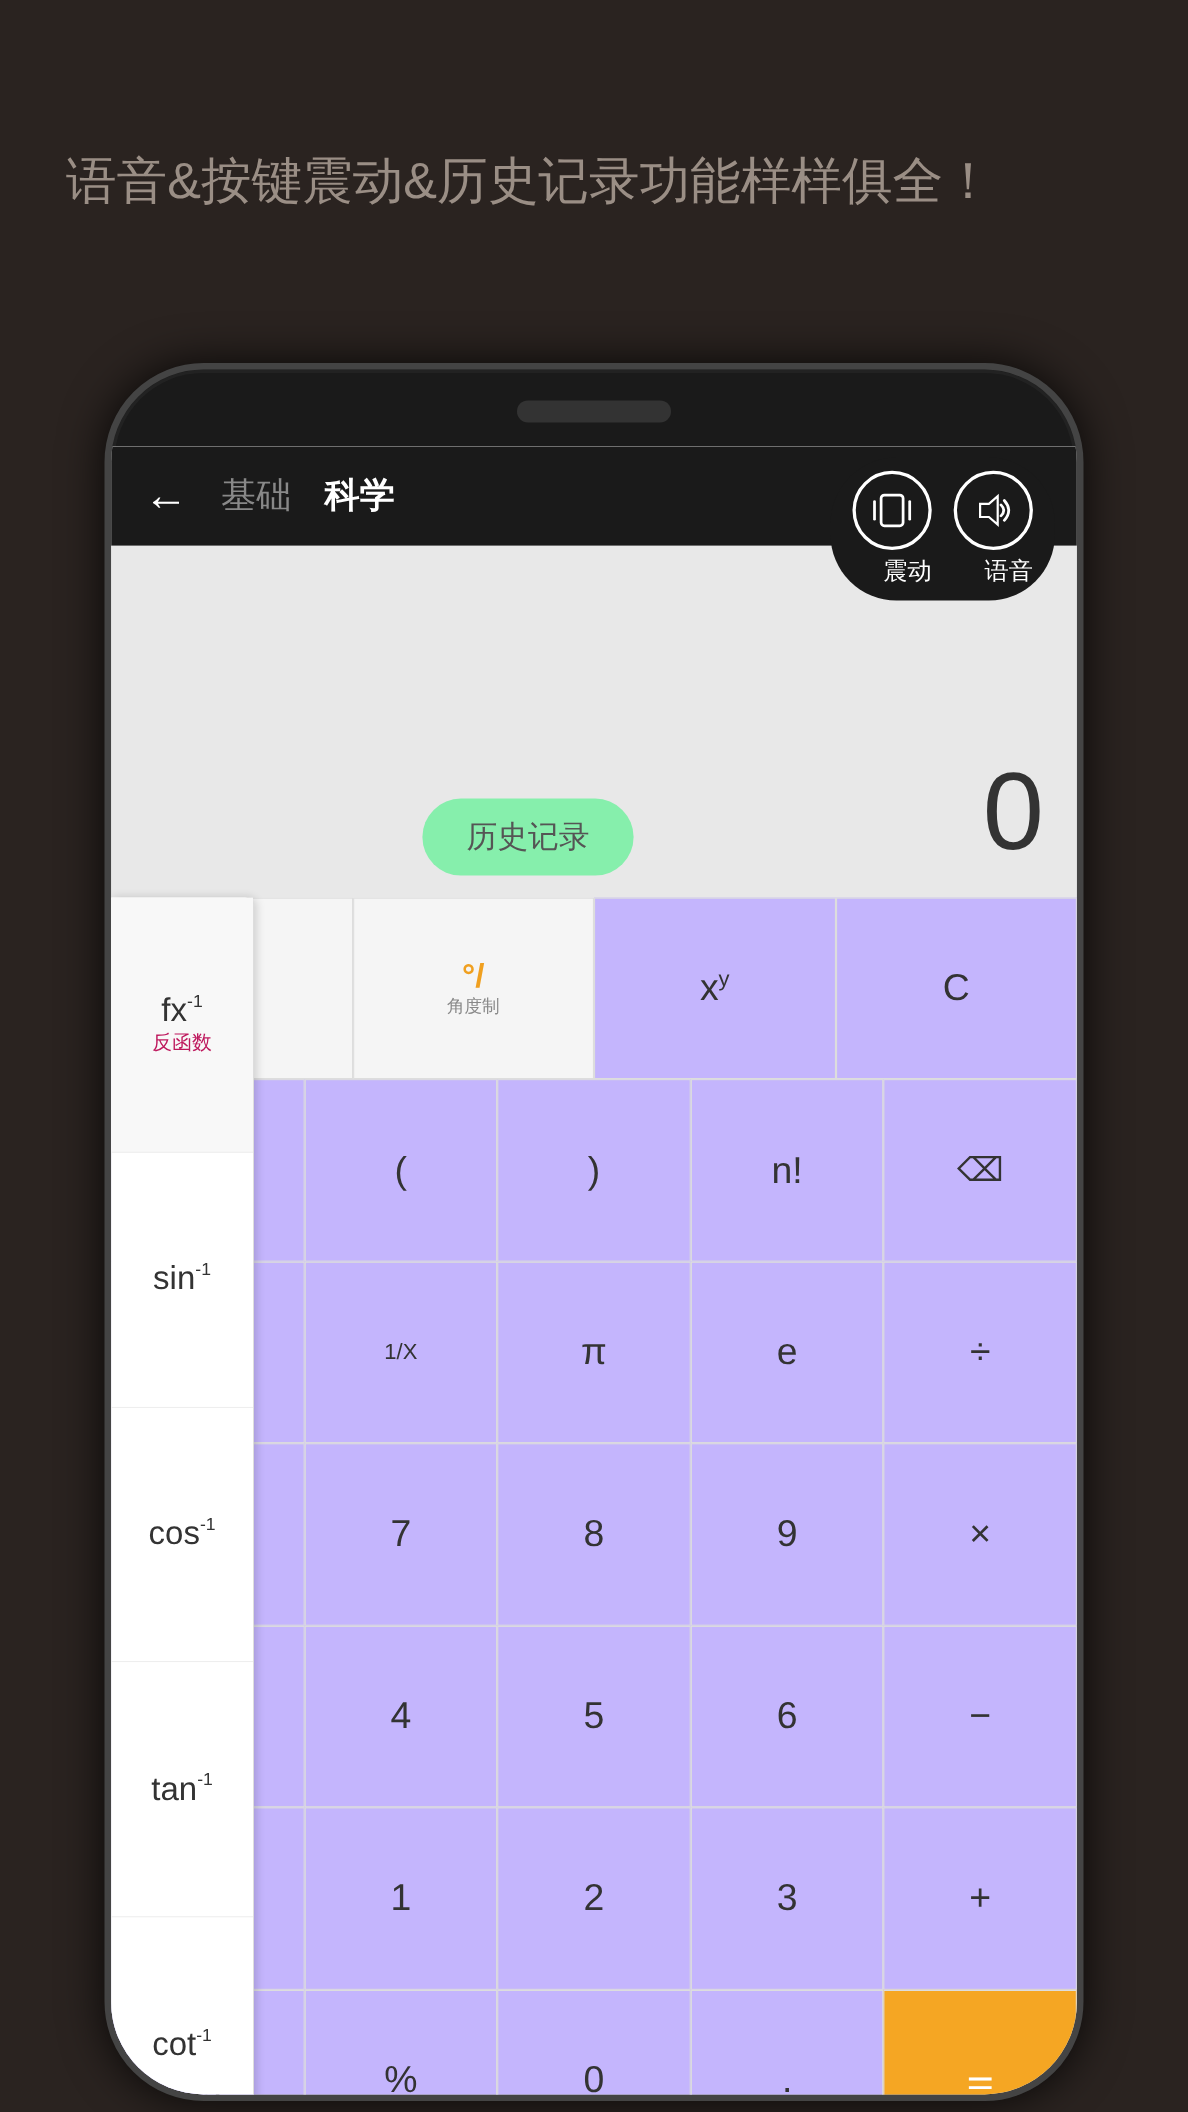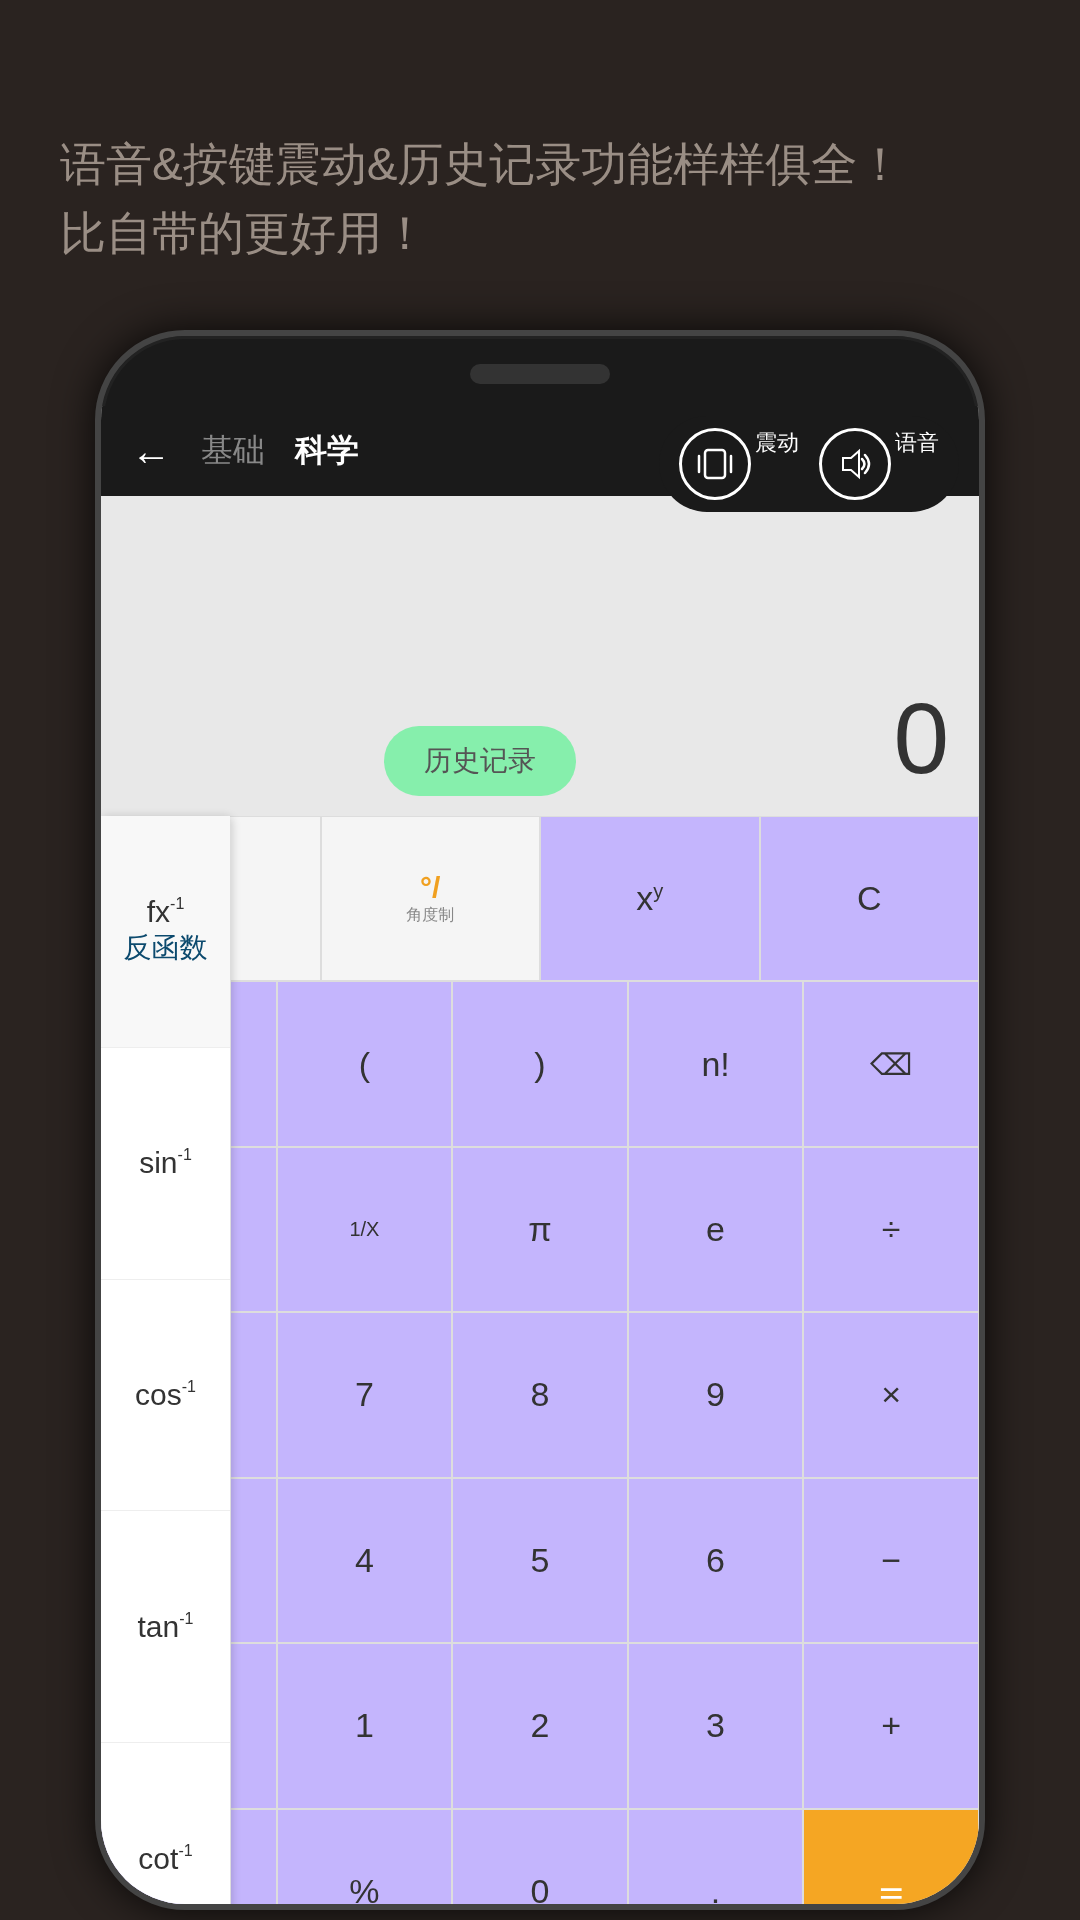--- a/index.html
+++ b/index.html
@@ -112,22 +112,22 @@
       border-radius: 60px;
       padding: 12px 20px;
       display: flex;
       align-items: center;
       gap: 20px;
       z-index: 20;
     }
 
     .settings-icon-wrap {
       display: flex;
-      flex-direction: row;
-      align-items: flex-start;
+      flex-direction: column;
+      align-items: flex-end;
       gap: 4px;
     }
 
     .settings-icon-circle {
       width: 72px;
       height: 72px;
       border: 3px solid white;
       border-radius: 50%;
       display: flex;
       align-items: center;
@@ -203,22 +203,22 @@
     .inv-item:last-child {
       border-bottom: none;
     }
 
     .inv-main {
       font-size: 30px;
       color: #333;
     }
 
     .inv-sub {
-      font-size: 28px;
-      color: #0c4a6e;
+      font-size: 18px;
+      color: #be185d;
     }
 
     .inv-active {
       background: #f8f8f8;
     }
 
     
     .phone-inner {
       display: flex;
       flex-direction: column;
@@ -268,21 +268,20 @@
     .cell-sub {
       font-size: 16px;
       color: #888;
     }
   </style>
 </head>
 <body>
 
 <div class="promo-text">
   <div>语音&amp;按键震动&amp;历史记录功能样样俱全！</div>
-  <div>比自带的更好用！</div>
 </div>
 
 <div class="phone-frame">
   <div class="phone-speaker"></div>
   <div class="phone-side-btn"></div>
 
   <div class="app-content phone-inner">
 
     <div class="header">
       <span class="header-back">←</span>

